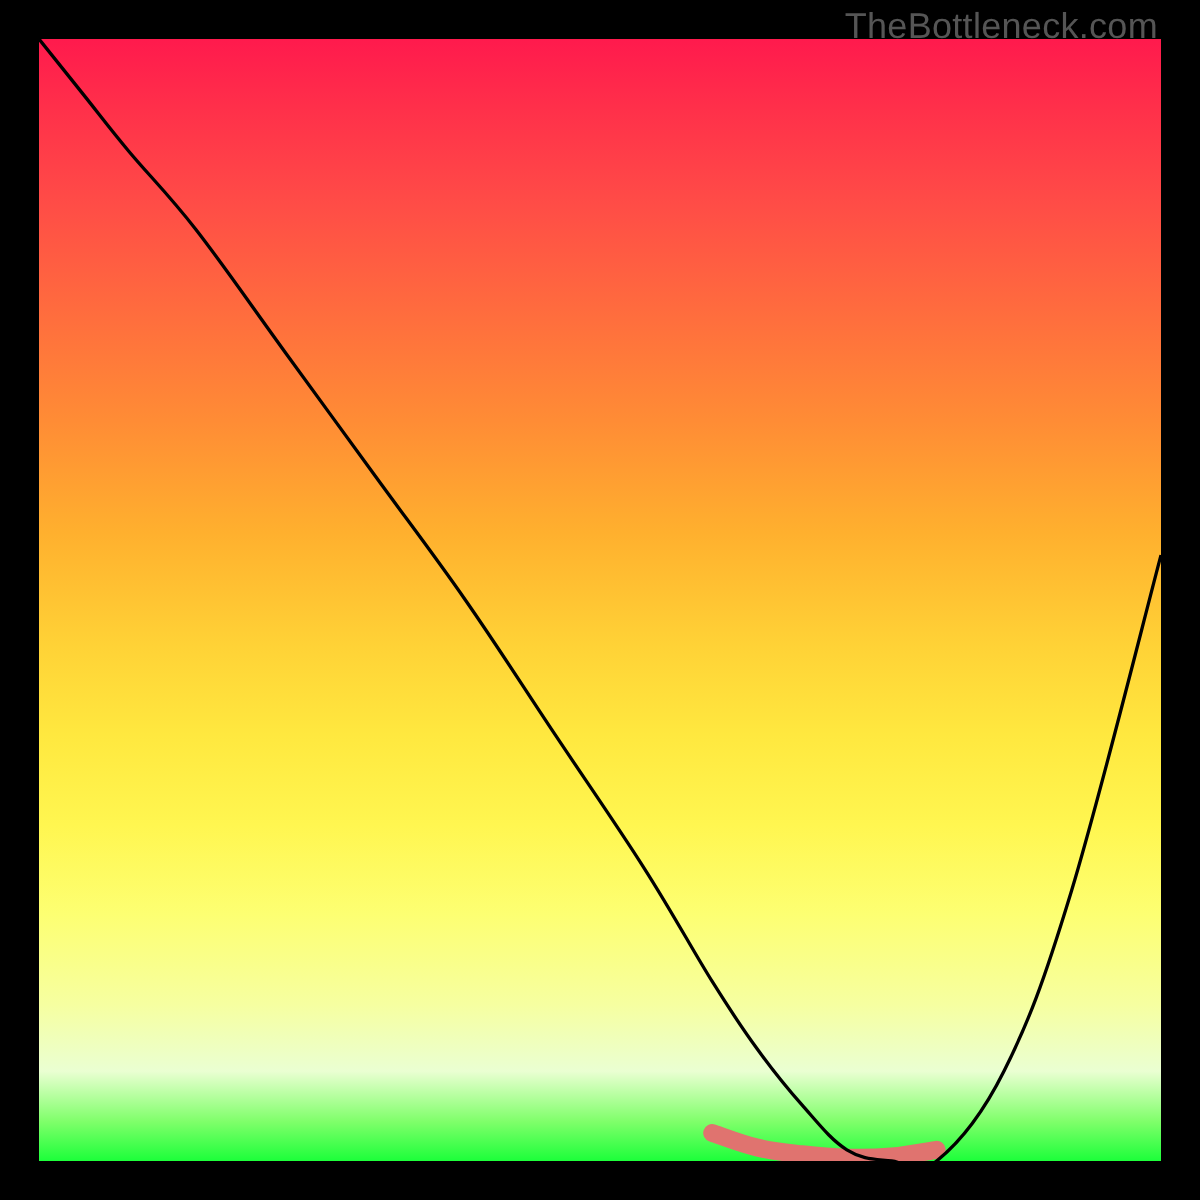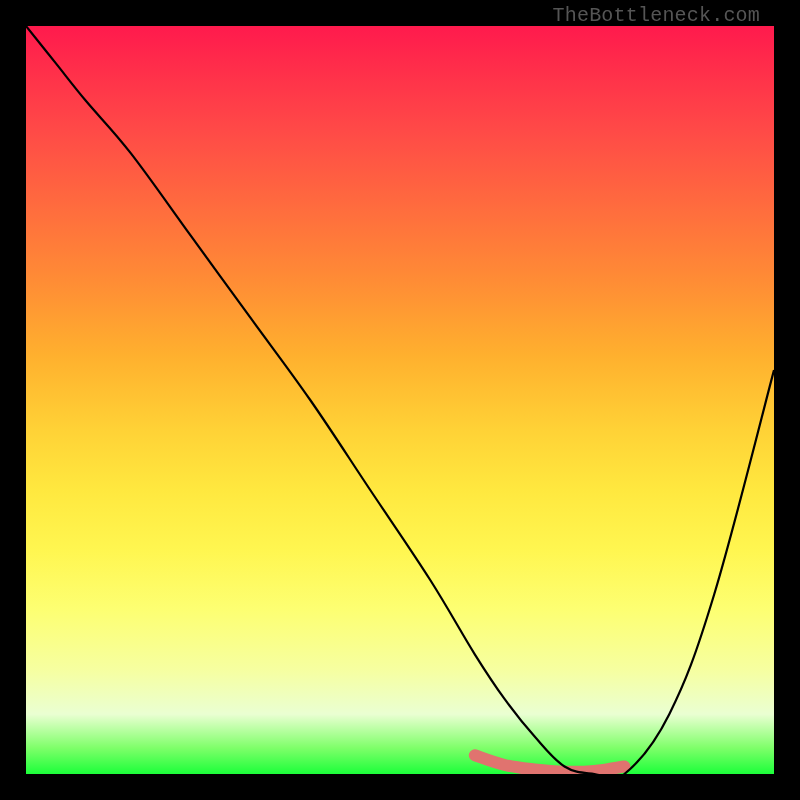--- a/index.html
+++ b/index.html
@@ -37,25 +37,24 @@
       #fff650 70%,
       #fdff72 78%,
       #f6ffa0 86%,
       #eaffd2 92%,
       #7fff6a 96.5%,
       #1cff3a 100%);
   }
   .attribution {
     position: absolute;
     top: 4px;
-    right: 40px;
+    right: 28px;
     color: #555;
-    font-size: 20px;
+    font-size: 24px;
     letter-spacing: 0.2px;
-    font-family: Liberation Mono, monospace;
   }
   svg.curve-layer {
     position: absolute;
     left: 26px;
     top: 26px;
     width: 748px;
     height: 748px;
     pointer-events: none;
   }
 </style>

